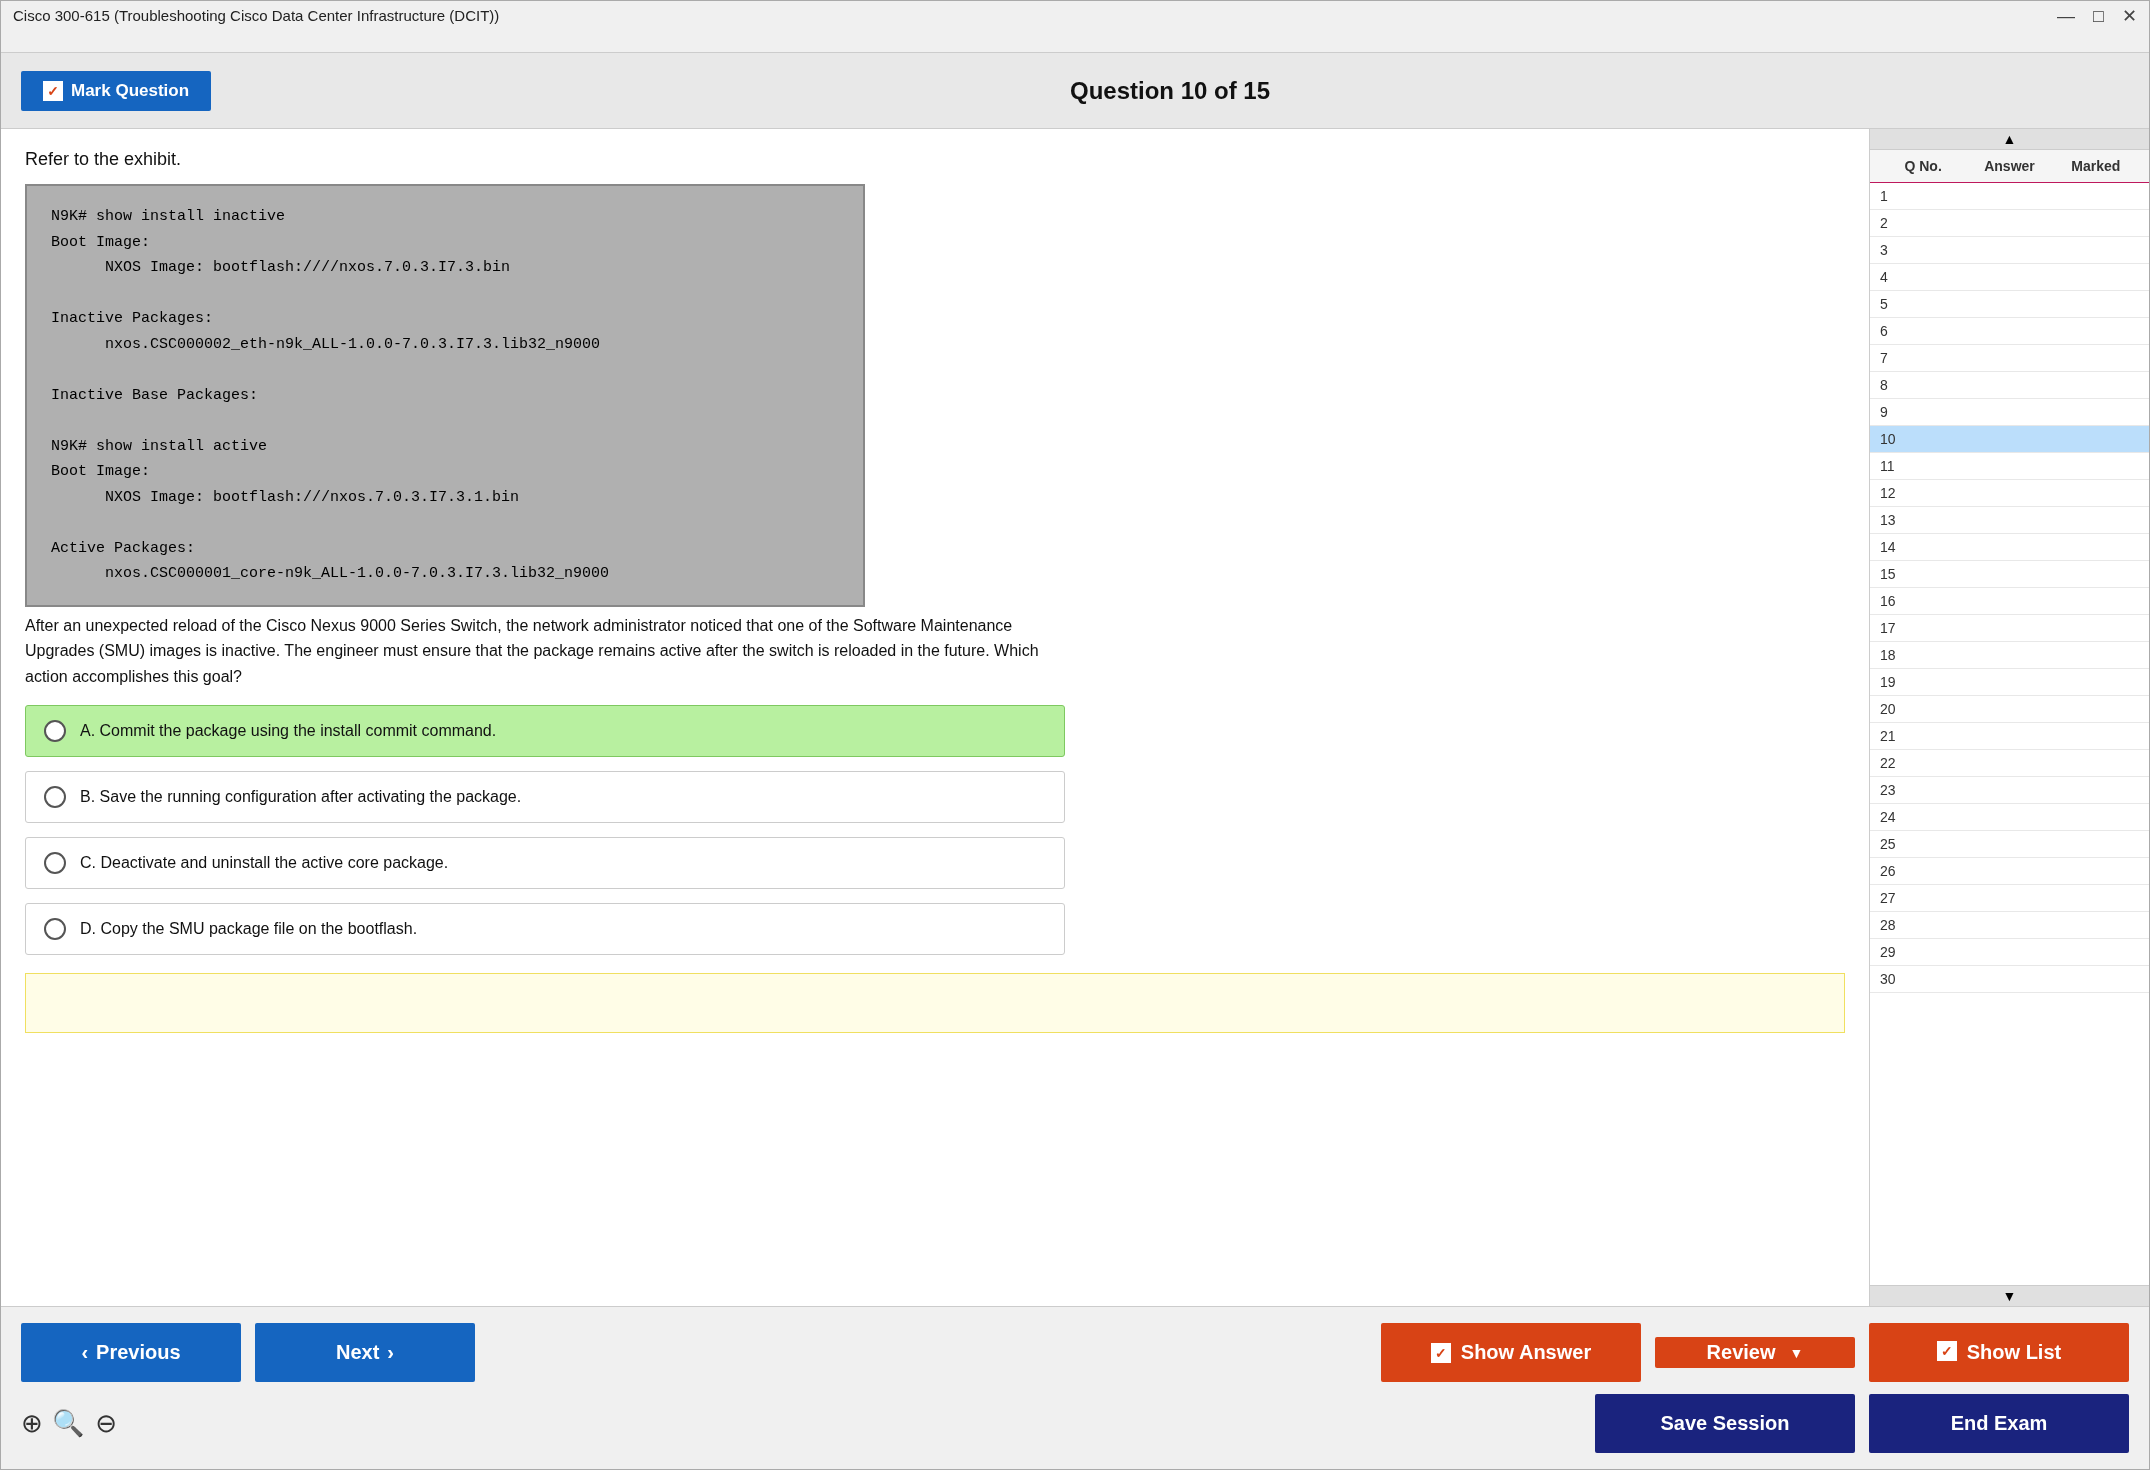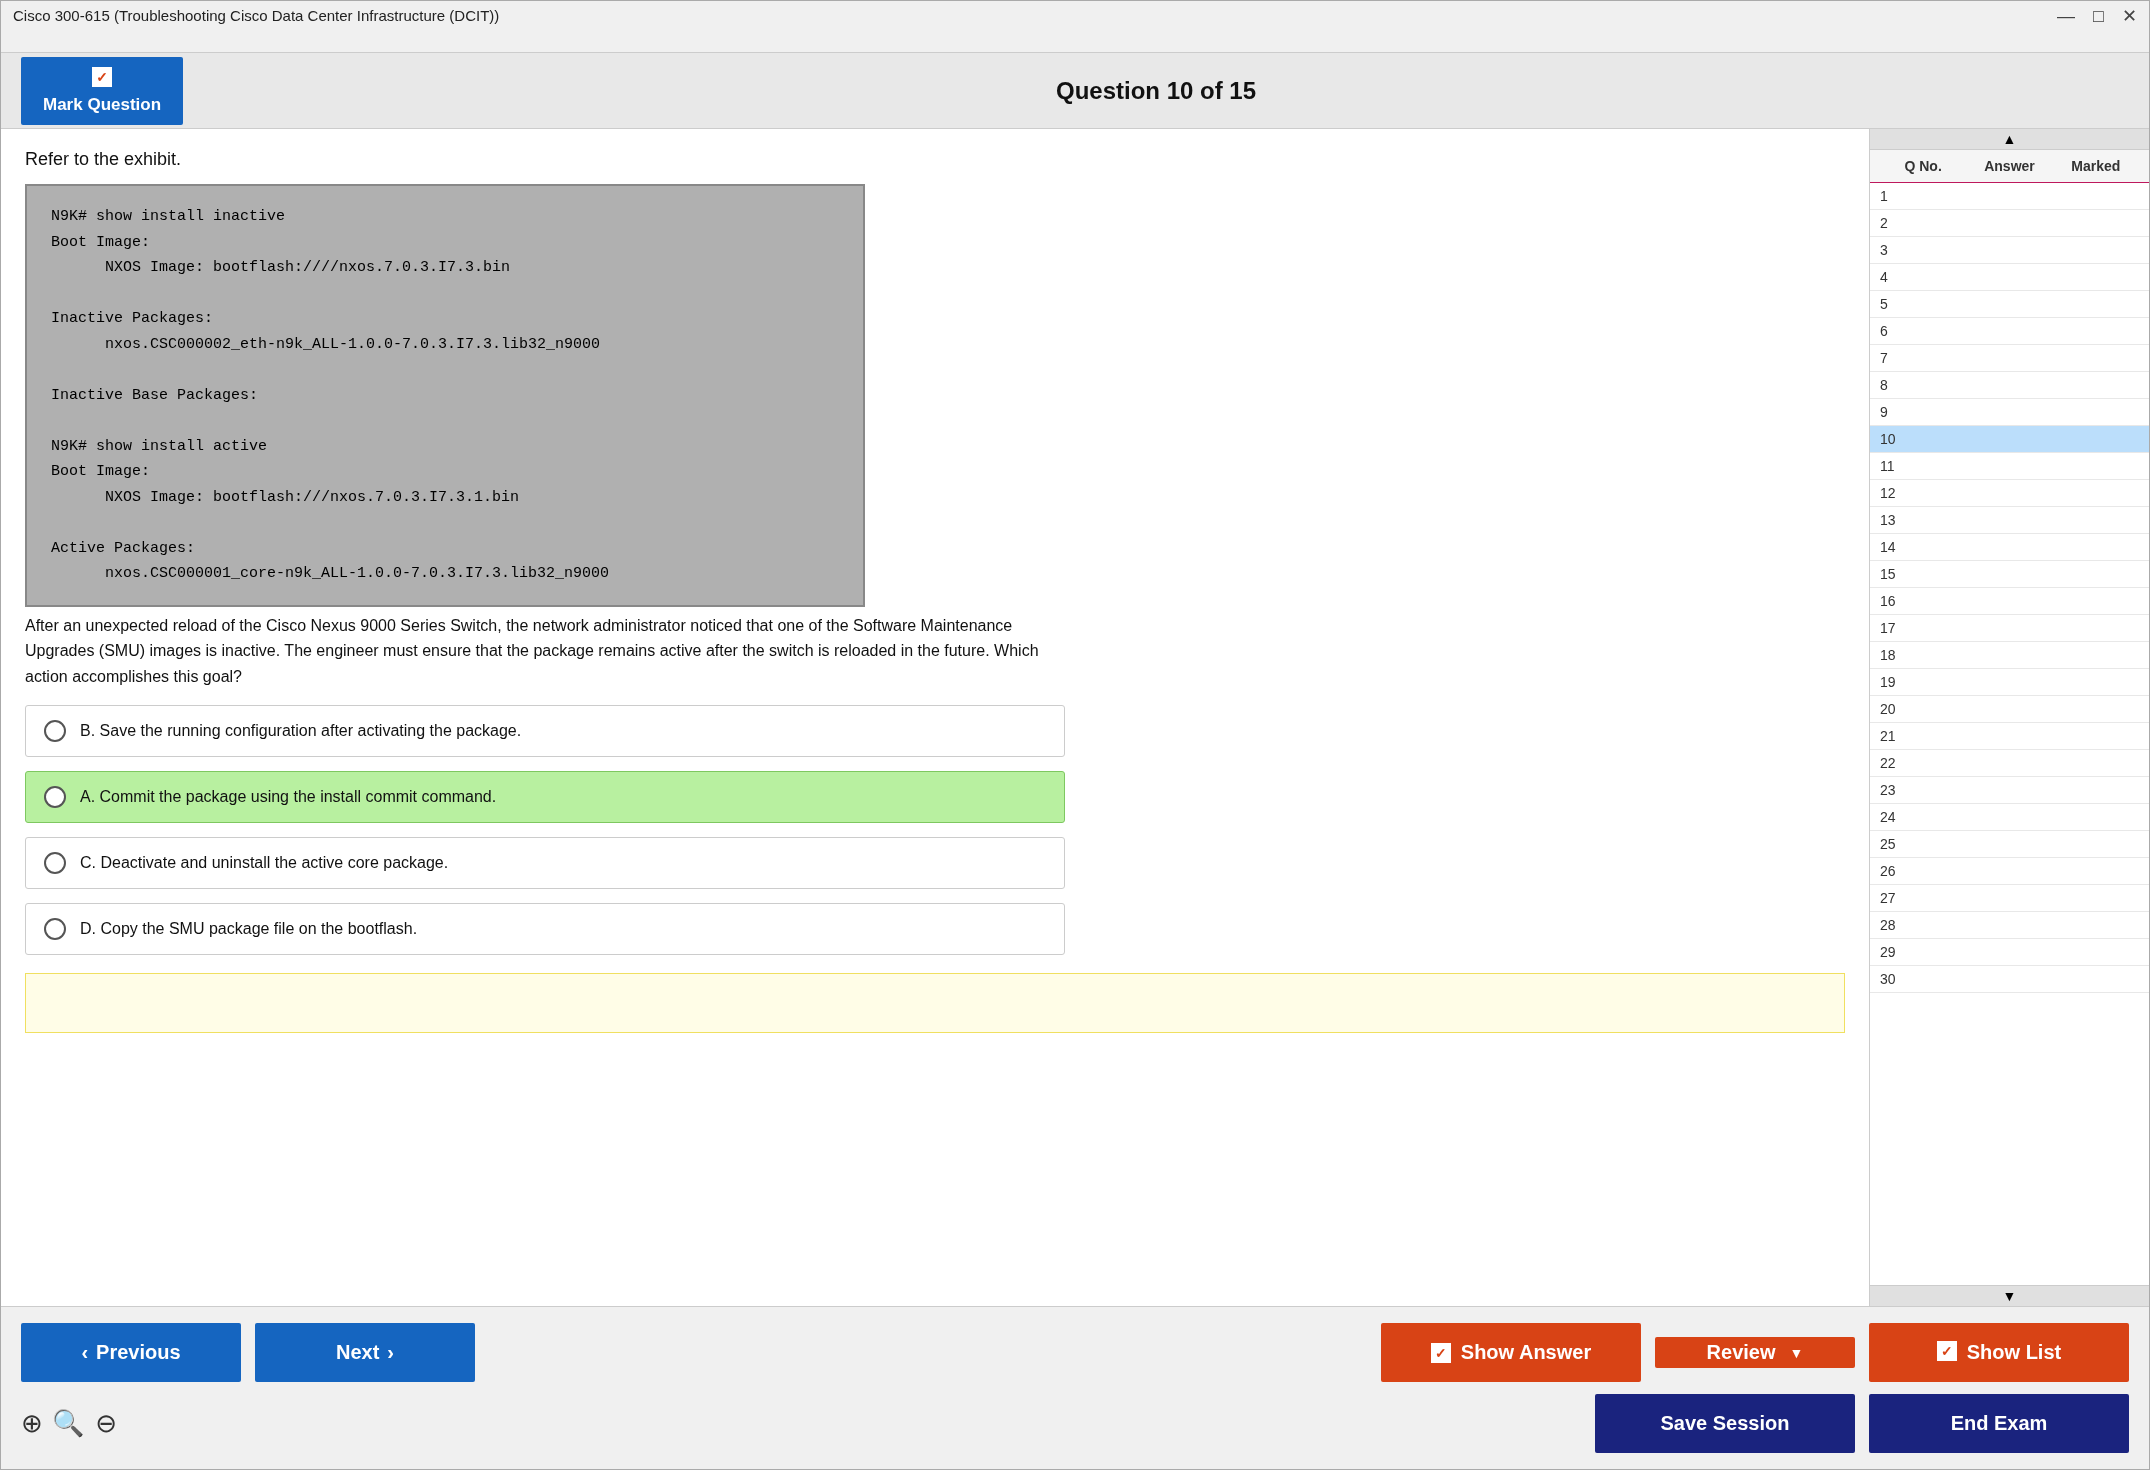--- a/index.html
+++ b/index.html
@@ -8,21 +8,21 @@
     .window { width: 2150px; height: 1470px; background: #fff; border: 1px solid #aaa; display: flex; flex-direction: column; }
 
     
     .title-bar { background: #f0f0f0; border-bottom: 1px solid #ccc; padding: 6px 12px; display: flex; align-items: flex-start; justify-content: space-between; height: 52px; flex-shrink: 0; }
     .title-bar-title { font-size: 15px; color: #222; }
     .title-bar-controls { display: flex; gap: 18px; align-items: center; }
     .title-bar-btn { font-size: 18px; color: #444; cursor: pointer; background: none; border: none; line-height: 1; }
 
     
     .toolbar { background: #e8e8e8; border-bottom: 1px solid #ccc; padding: 10px 20px; display: flex; align-items: center; height: 76px; flex-shrink: 0; }
-    .mark-question-btn { background: #1565c0; color: #fff; border: none; padding: 10px 22px; font-size: 17px; font-weight: bold; cursor: pointer; display: flex; align-items: center; gap: 8px; border-radius: 2px; flex-direction: column; }
+    .mark-question-btn { background: #1565c0; color: #fff; border: none; padding: 10px 22px; font-size: 17px; font-weight: bold; cursor: pointer; display: flex; align-items: center; gap: 8px; border-radius: 2px; }
     .question-title { flex: 1; text-align: center; font-size: 24px; font-weight: bold; color: #111; }
 
     
     .main-area { display: flex; flex: 1; overflow: hidden; }
 
     
     .question-panel { flex: 1; display: flex; flex-direction: column; overflow: hidden; padding: 20px 24px 10px 24px; }
 
     .refer-text { font-size: 18px; color: #111; margin-bottom: 14px; }
 
@@ -127,31 +127,31 @@
         <div>Boot Image:</div>
         <div>&nbsp;&nbsp;&nbsp;&nbsp;&nbsp;&nbsp;NXOS Image: bootflash:///nxos.7.0.3.I7.3.1.bin</div>
         <div>&nbsp;</div>
         <div>Active Packages:</div>
         <div>&nbsp;&nbsp;&nbsp;&nbsp;&nbsp;&nbsp;nxos.CSC000001_core-n9k_ALL-1.0.0-7.0.3.I7.3.lib32_n9000</div>
       </div>
 
       <div class="question-text">After an unexpected reload of the Cisco Nexus 9000 Series Switch, the network administrator noticed that one of the Software Maintenance Upgrades (SMU) images is inactive. The engineer must ensure that the package remains active after the switch is reloaded in the future. Which action accomplishes this goal?</div>
 
       <div class="options">
+        <div class="option selected">
+          <div class="radio filled">
+              <div class="radio-inner"></div>
+            </div>
+          <span class="option-label">A. Commit the package using the install commit command.</span>
+        </div>
         <div class="option">
           <div class="radio">
               <div class="radio-inner"></div>
             </div>
           <span class="option-label">B. Save the running configuration after activating the package.</span>
-        </div>
-        <div class="option selected">
-          <div class="radio filled">
-              <div class="radio-inner"></div>
-            </div>
-          <span class="option-label">A. Commit the package using the install commit command.</span>
         </div>
         <div class="option">
           <div class="radio">
               <div class="radio-inner"></div>
             </div>
           <span class="option-label">C. Deactivate and uninstall the active core package.</span>
         </div>
         <div class="option">
           <div class="radio">
               <div class="radio-inner"></div>

